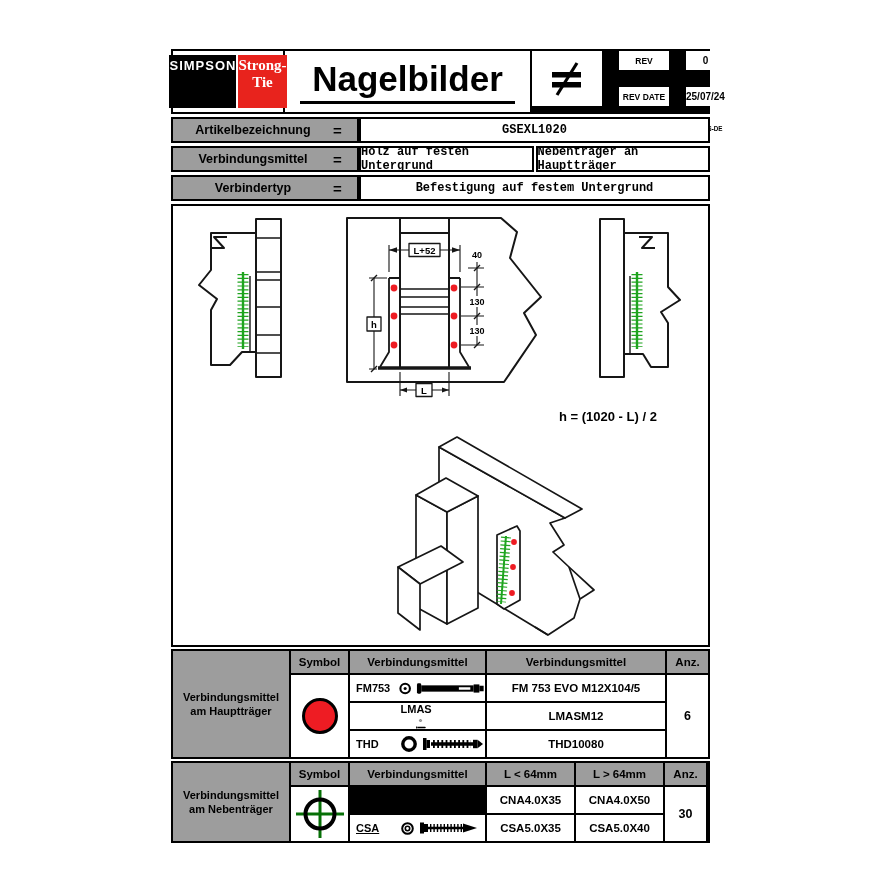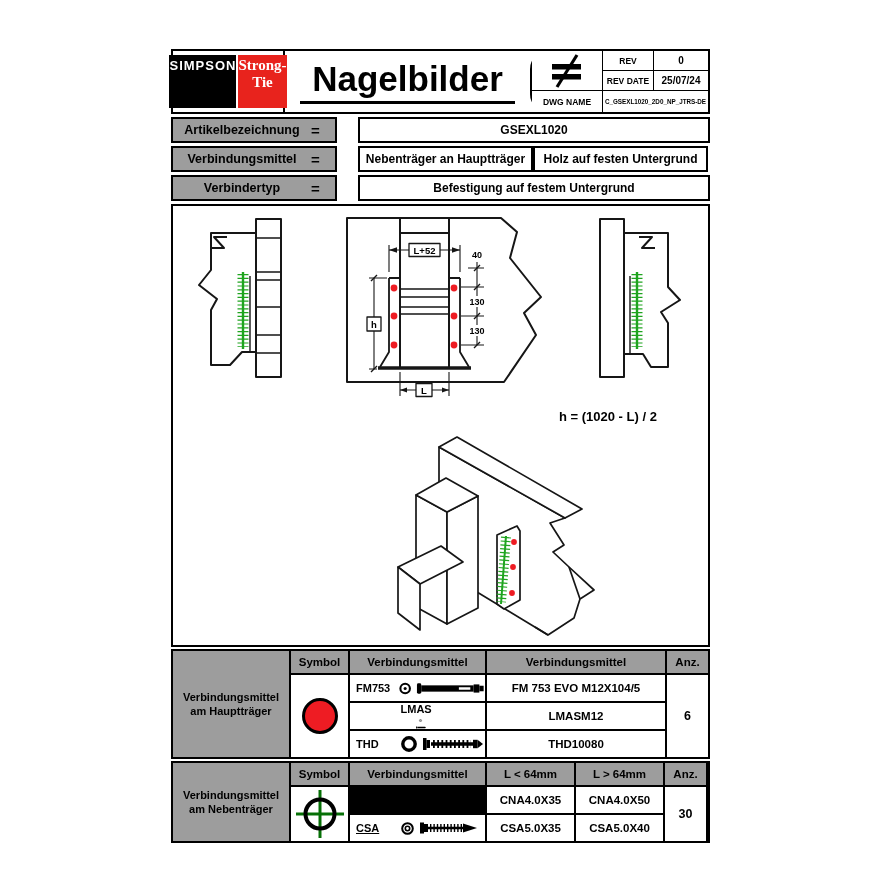--- a/index.html
+++ b/index.html
@@ -6,33 +6,33 @@
   html,body { width:880px; height:880px; background:#fff; font-family:"Liberation Sans", sans-serif; }
   .page { position:absolute; left:171px; top:49px; width:539px; }
 
   
   .hdr { display:flex; border:2.5px solid #000; height:65px; background:#fff; }
   .logo-cell { width:112px; border-right:2px solid #000; padding:4px 7px; display:flex; flex-direction:row; justify-content:center; gap:2px; }
   .logo-black { background:#000; color:#fff; font-weight:bold; font-size:13px; letter-spacing:1px; text-align:center; padding:3px 0; }
   .logo-red { background:#e8231d; color:#fff; font-family:"Liberation Serif", serif; font-weight:bold; font-size:15px; text-align:center; padding:2px 0; }
   .title-cell { flex:1; display:flex; align-items:center; justify-content:center; }
   .title-text { font-size:35px; font-weight:bold; border-bottom:3px solid #000; padding:0 12px 2px; }
-  .meta { width:178px; border-left:2px solid #000; background:#000; display:grid; grid-template-columns:70px 50px 1fr; grid-template-rows:19px 19px 1fr; gap:1px;border-radius:18px; }
+  .meta { width:178px; border-left:2px solid #000; background:#000; display:grid; grid-template-columns:70px 50px 1fr; grid-template-rows:19px 19px 1fr; gap:17px; }
   .meta > div { background:#fff; display:flex; align-items:center; justify-content:center; font-weight:bold; }
   .m-sym { grid-row:1/3; }
   .m-lab { font-size:8.5px; }
   .m-val { font-size:10px; }
   .m-dwg-val { grid-column:2/4; font-size:6.3px; letter-spacing:0; }
 
   
   .inforow { display:flex; margin-top:3px; height:26px; }
-  .il { width:166px; background:#9d9d9d; border:2px solid #000; display:flex; align-items:center; font-size:12.5px; font-weight:bold; }
+  .il { width:188px; background:#9d9d9d; border:2px solid #000; display:flex; align-items:center; font-size:12.5px; font-weight:bold; }
   .il .n { flex:1; text-align:center; }
   .il .eq { width:24px; font-size:15px; }
-  .ivs { flex:1; display:flex; margin-left:21px; }
+  .ivs { flex:1; display:flex; margin-left:0;font-family:Liberation Mono, monospace; }
   .iv { border:2px solid #000; background:#fff; display:flex; align-items:center; justify-content:center; font-size:12px; font-weight:bold; flex:1; }
   .iv.first { margin-right:2px; }
 
   
   .draw { margin-top:3px; border:2.5px solid #000; height:443px; background:#fff; }
   .draw svg { display:block; }
 
   
   .tbl { display:grid; background:#000; border:2.5px solid #000; gap:2px; }
   .t1 { margin-top:2px; grid-template-columns:116px 57px 135px 1fr 41px; grid-template-rows:22px 26px 26px 26px; }
@@ -86,22 +86,22 @@
     <div class="ivs">
       <div class="iv">GSEXL1020</div>
     </div>
   </div>
   <div class="inforow">
     <div class="il">
       <span class="n">Verbindungsmittel</span>
       <span class="eq">=</span>
     </div>
     <div class="ivs">
+      <div class="iv first">Holz auf festen Untergrund</div>
       <div class="iv">Nebenträger an Hauptträger</div>
-      <div class="iv first">Holz auf festen Untergrund</div>
     </div>
   </div>
   <div class="inforow">
     <div class="il">
       <span class="n">Verbindertyp</span>
       <span class="eq">=</span>
     </div>
     <div class="ivs">
       <div class="iv">Befestigung auf festem Untergrund</div>
     </div>

